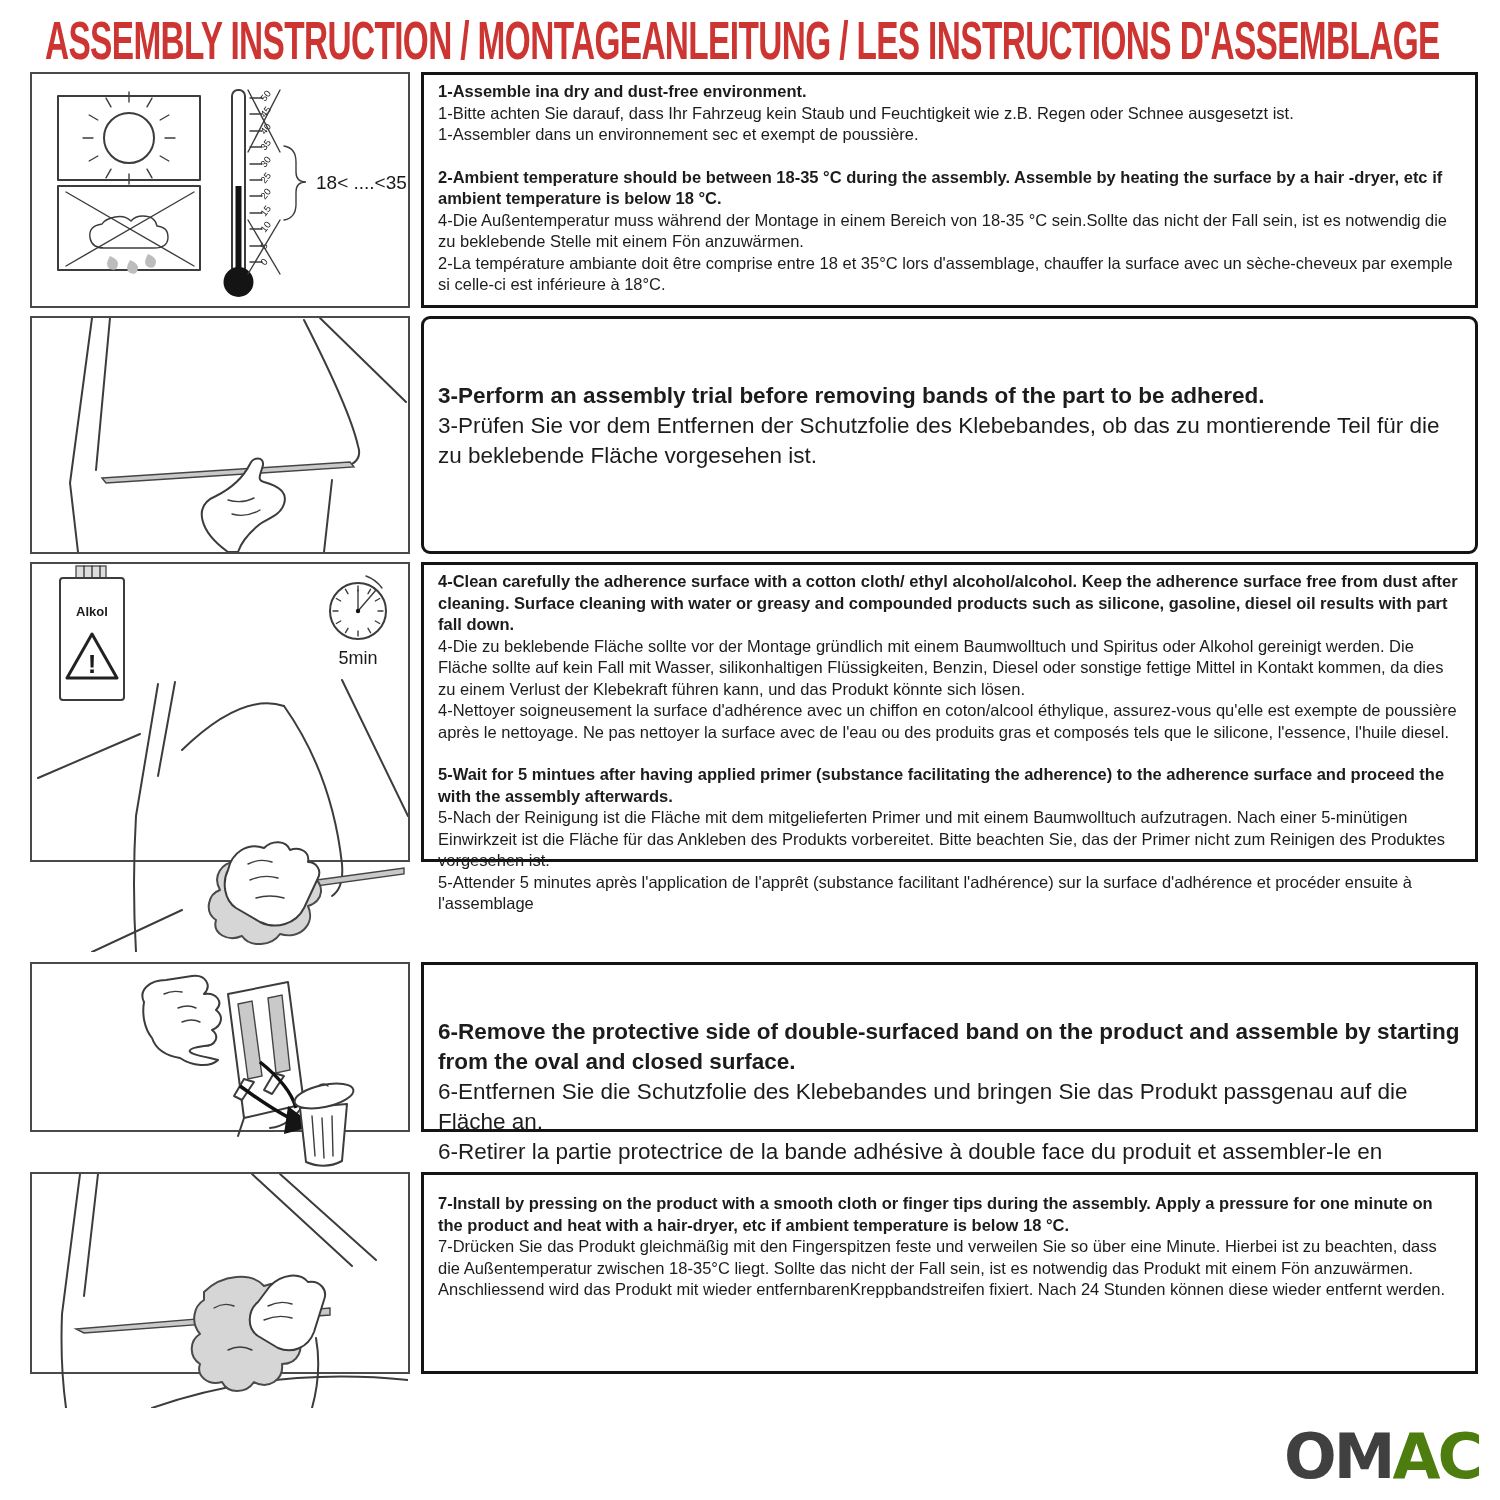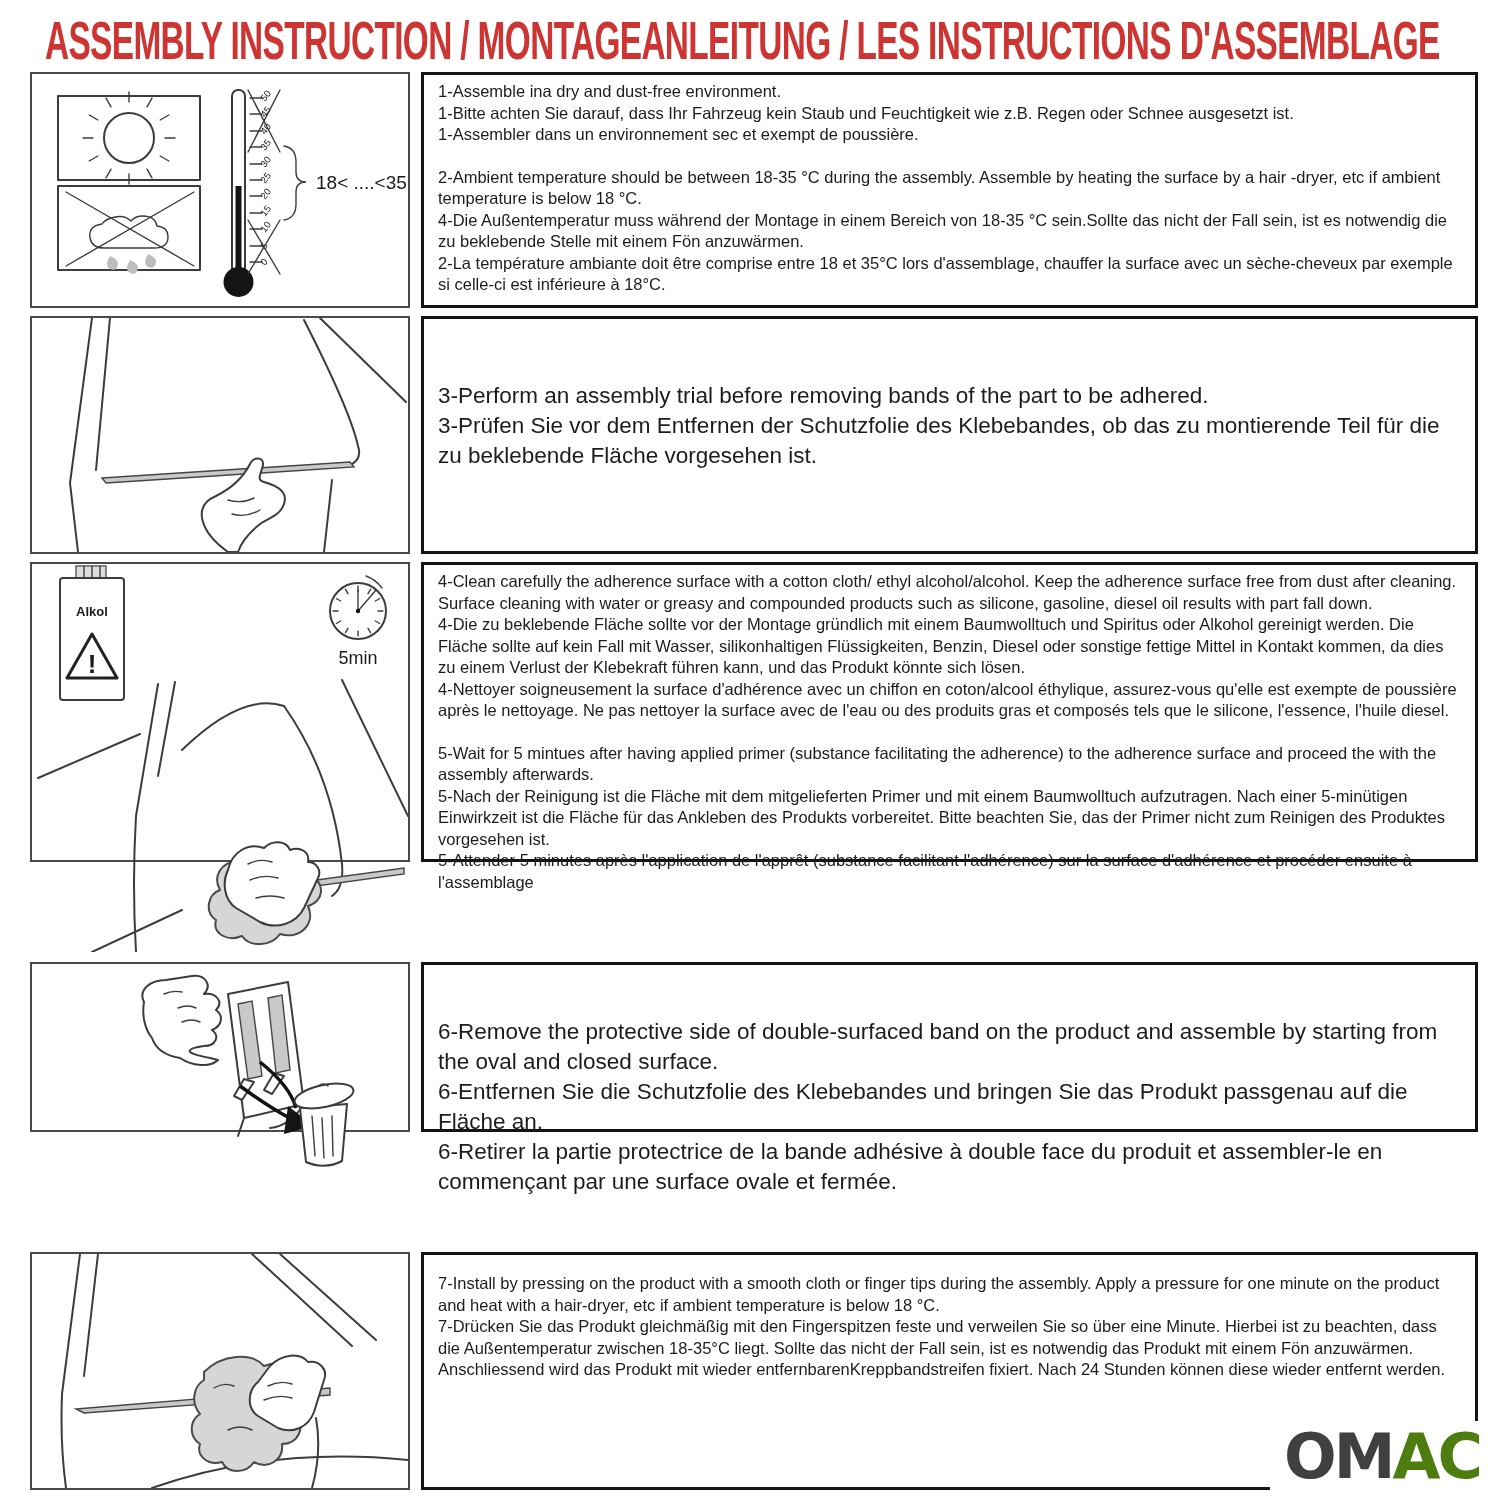--- a/index.html
+++ b/index.html
@@ -8,28 +8,28 @@
   .title{position:absolute;left:45px;top:10px;font-size:53px;font-weight:700;
          color:#cd3532;white-space:nowrap;letter-spacing:-1px;
          transform:scaleX(0.63);transform-origin:left top;}
   .box{position:absolute;box-sizing:border-box;background:#fff;}
   .lbox{left:30px;width:380px;border:2px solid #4a4a4a;}
   .rbox{left:421px;width:1057px;border:3px solid #141414;}
   .r1{top:72px;height:236px;}
   .r2{top:316px;height:238px;}
   .r3{top:562px;height:300px;}
   .r4{top:962px;height:170px;}
-  .r5{top:1252px;height:238px;}
+  .r5{top:1172px;height:202px;}
   .txt{padding:6px 14px 0 14px;}
   .txt p{margin:0;}
   .txt-sm p{font-size:16.5px;line-height:21.5px;}
   .txt-lg p{font-size:22.5px;line-height:30px;}
-  p.en{font-weight:400;}
+  p.en{font-weight:700;}
   .gap{height:21px;}
-  .pad-i3{padding-top:62px;}
+  .pad-i3{padding-top:62px;border-radius:9px;}
   .pad-i6{padding-top:52px;}
   .pad-i7{padding-top:18px;}
   svg{display:block;}
   .sketch{stroke:#3c3c3c;stroke-width:2;fill:none;stroke-linecap:round;stroke-linejoin:round;}
   .sketch-thin{stroke:#3c3c3c;stroke-width:1.4;fill:none;stroke-linecap:round;}
   .grayfill{fill:#c9c9c9;stroke:#444;stroke-width:1.4;}
   .clothfill{fill:#d6d6d6;stroke:#4a4a4a;stroke-width:2;stroke-linejoin:round;}
   .whitefill{fill:#ffffff;stroke:#3c3c3c;stroke-width:2;stroke-linejoin:round;}
   .blackfill{fill:#141414;stroke:none;}
   .svgtext{font-family:"Liberation Sans",sans-serif;fill:#1a1a1a;}

